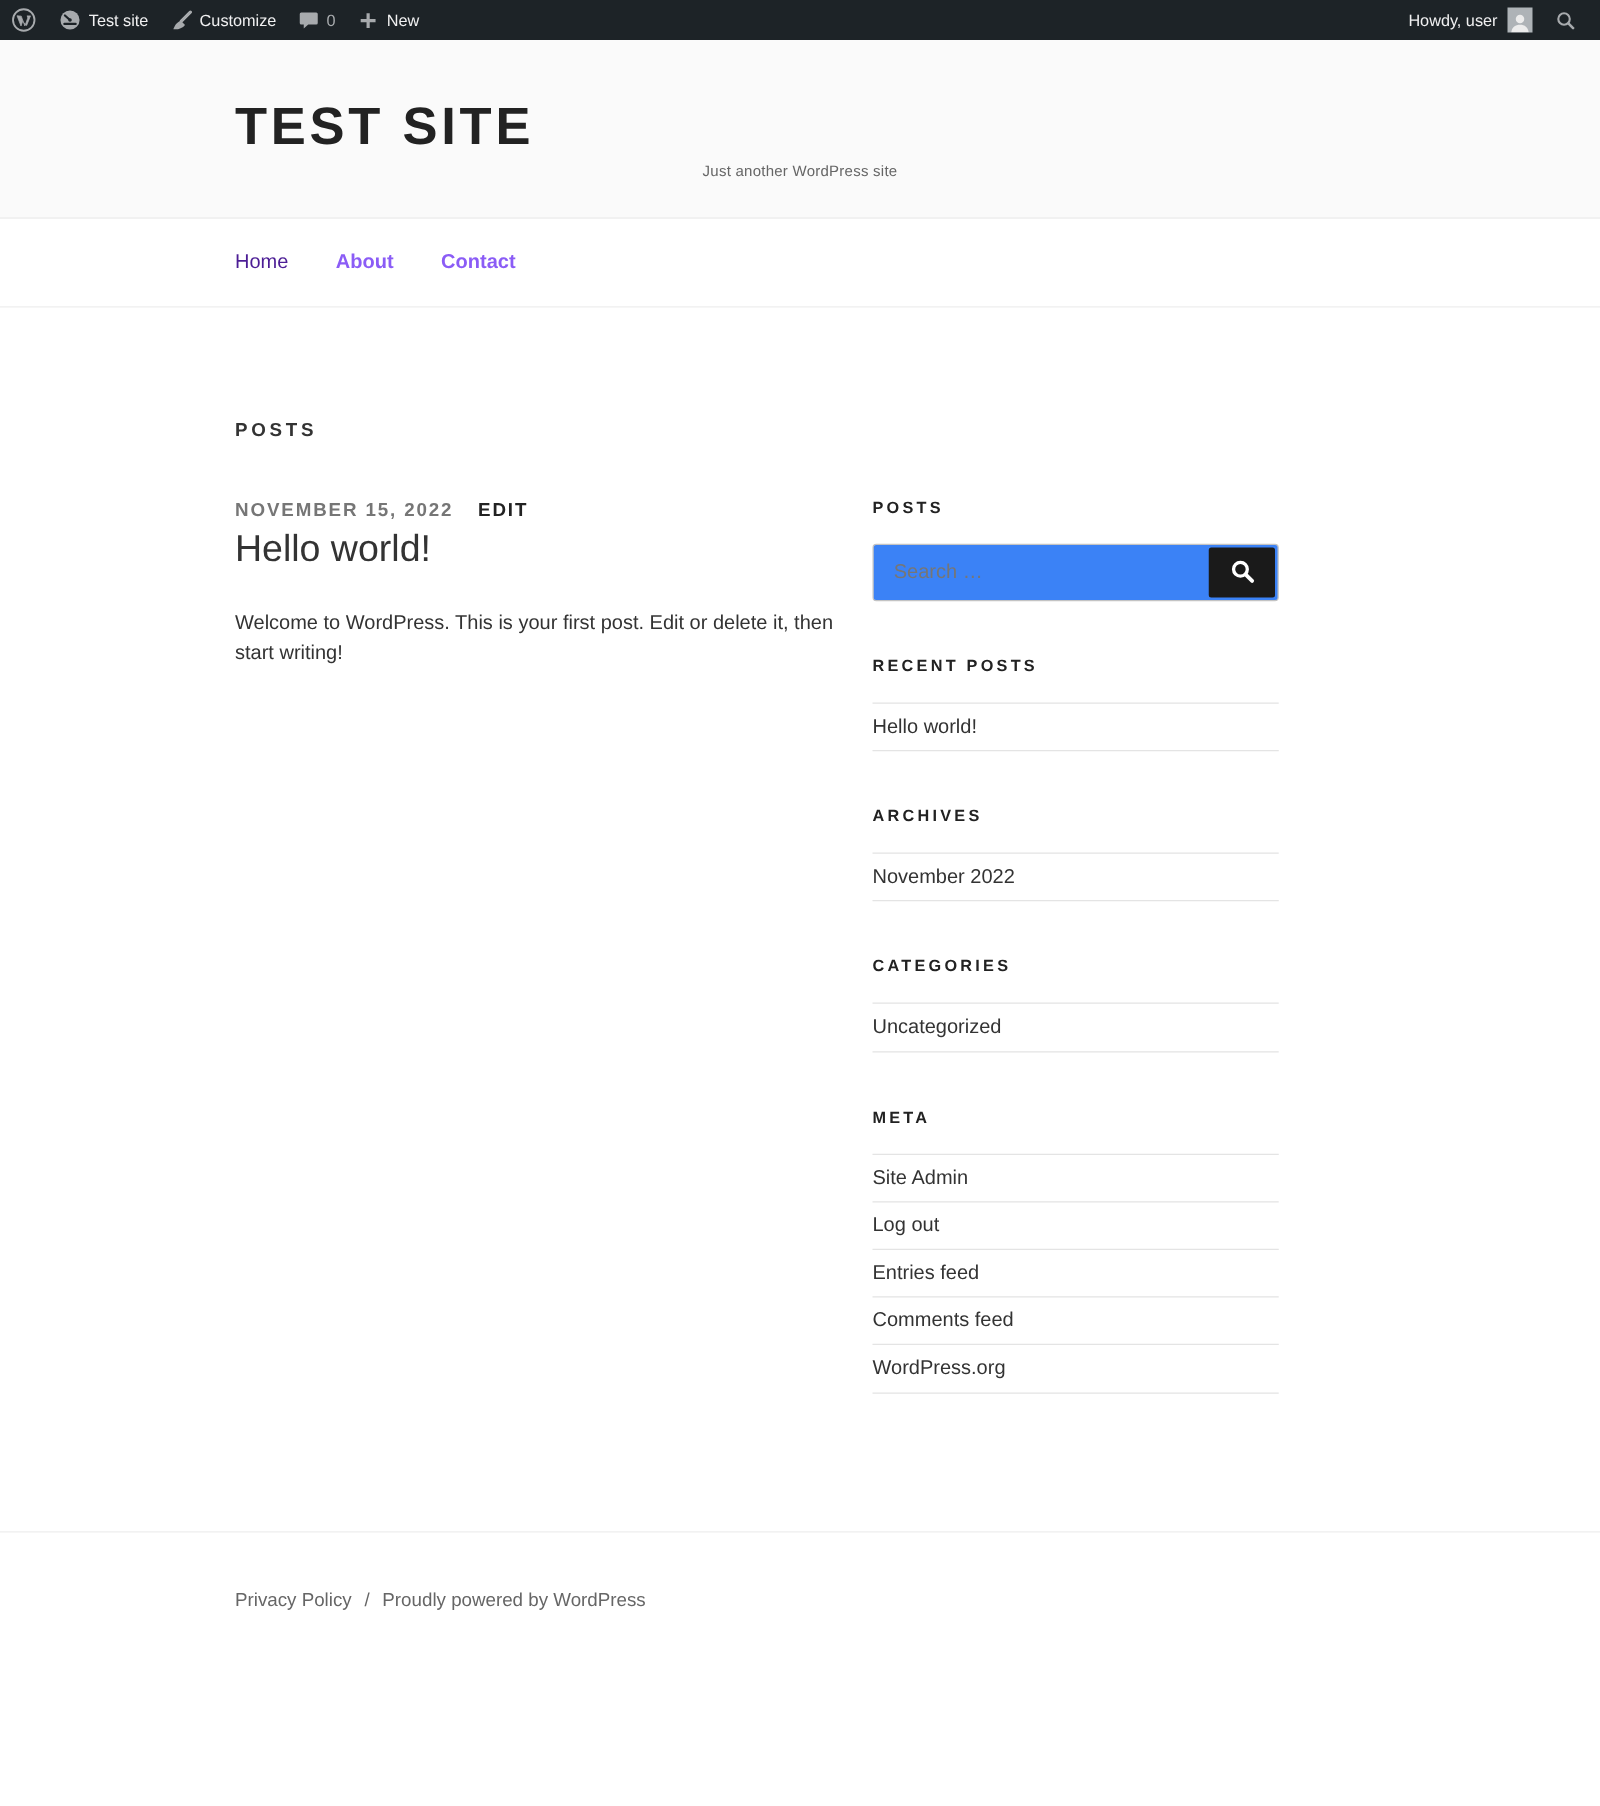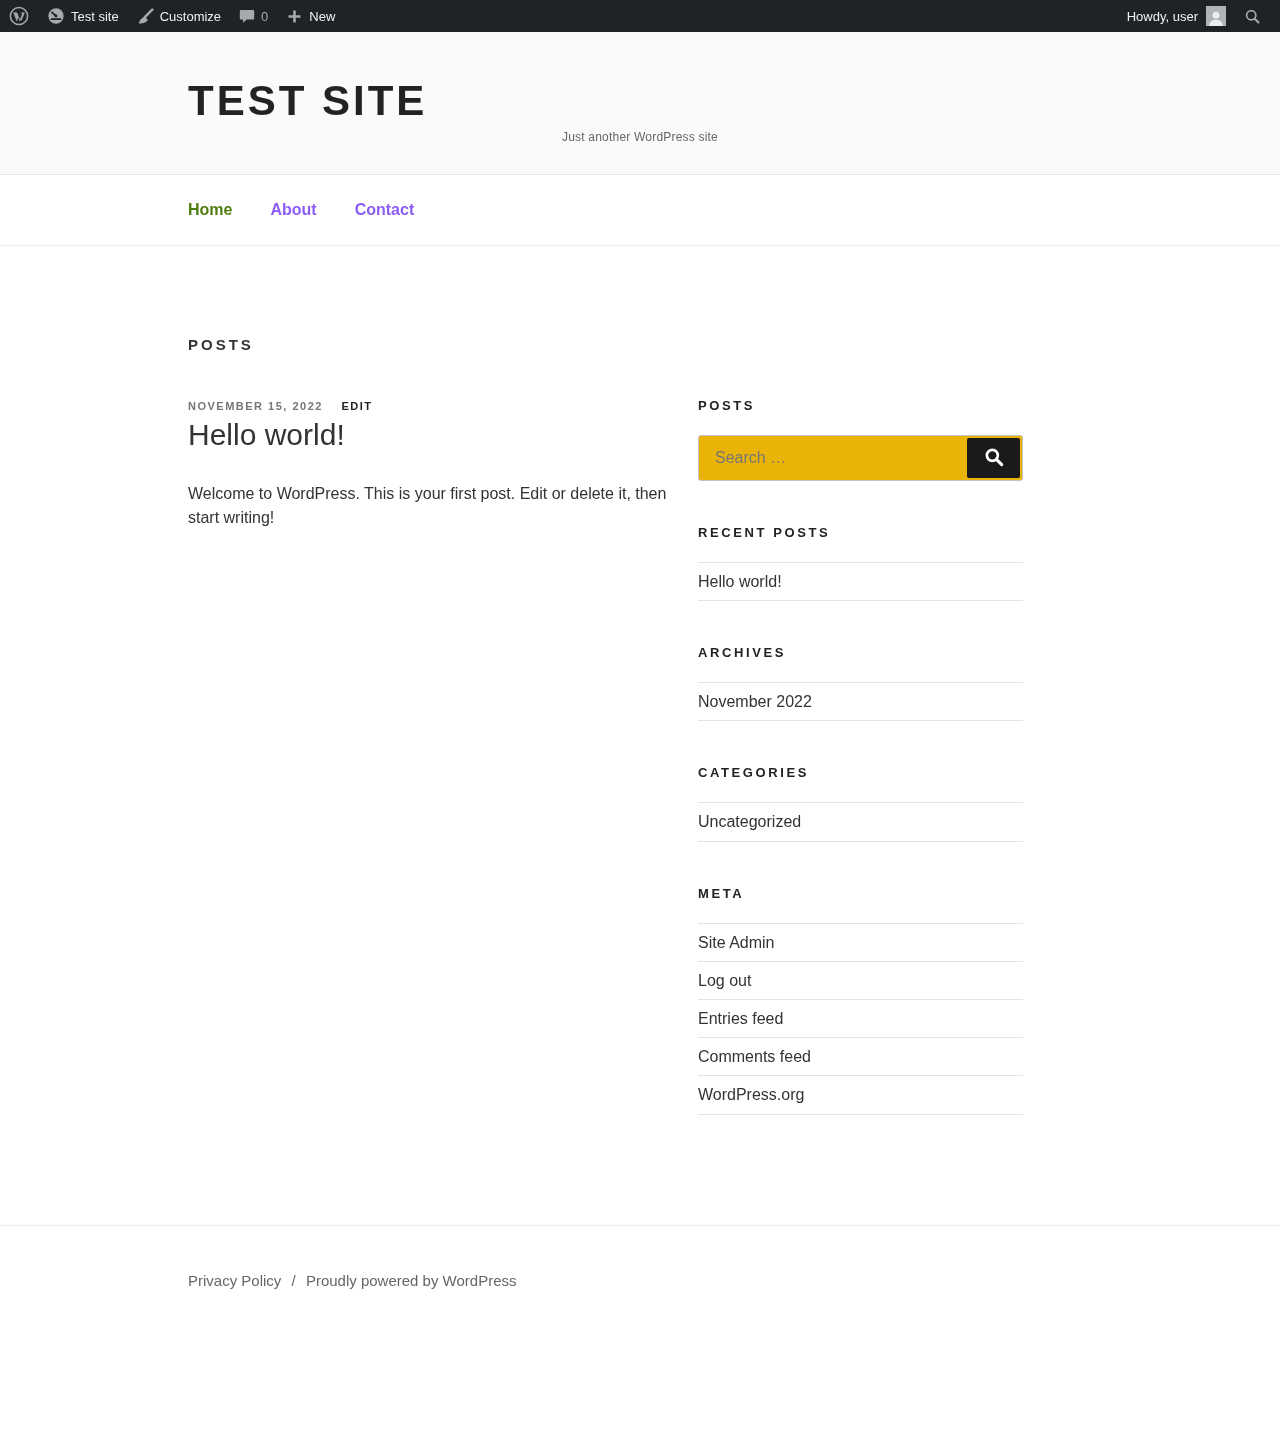--- a/index.html
+++ b/index.html
@@ -69,41 +69,41 @@
   
   .main-nav { background: #fff; border-bottom: 1px solid #eeeeee; }
   .nav-inner { display: flex; }
   .nav-item {
     font-size: 16px;
     font-weight: 700;
     color: #8b5cf6;
     padding: 26px 0;
     margin-right: 38px;
   }
-  .nav-item.current { color: #4d7c0f; font-weight: 700; }
+  .nav-item.current { color: #4c1d95; font-weight: 400; }
 
   
   .site-content {
     display: flex;
     align-items: flex-start;
     padding-top: 90px;
     padding-bottom: 110px;
   }
   .main-col { width: 510px; }
   .sidebar { width: 325px; margin-top: 62px; }
 
   .page-title {
     margin: 0 0 47px;
     font-size: 15px;
     font-weight: 700;
     letter-spacing: 3px;
     color: #333;
   }
   .post-meta {
-    font-size: 11px;
+    font-size: 15px;
     font-weight: 700;
     letter-spacing: 1.5px;
     margin-bottom: 4px;
   }
   .post-date { color: #767676; margin-right: 14px; }
   .post-edit { color: #222; }
   .post-title {
     margin: 0 0 28px;
     font-size: 30px;
     font-weight: 400;
@@ -139,21 +139,21 @@
     font-size: 16px;
     line-height: 1.2;
     color: #333;
   }
   .widget li a { color: #333; }
 
   .search-form {
     display: flex;
     border: 1px solid #c3c3c3;
     border-radius: 3px;
-    background: #eab308;
+    background: #3b82f6;
     height: 46px;
   }
   .search-input {
     flex: 1;
     border: none;
     outline: none;
     padding: 0 16px;
     font-size: 16px;
     font-family: inherit;
     color: #333;

